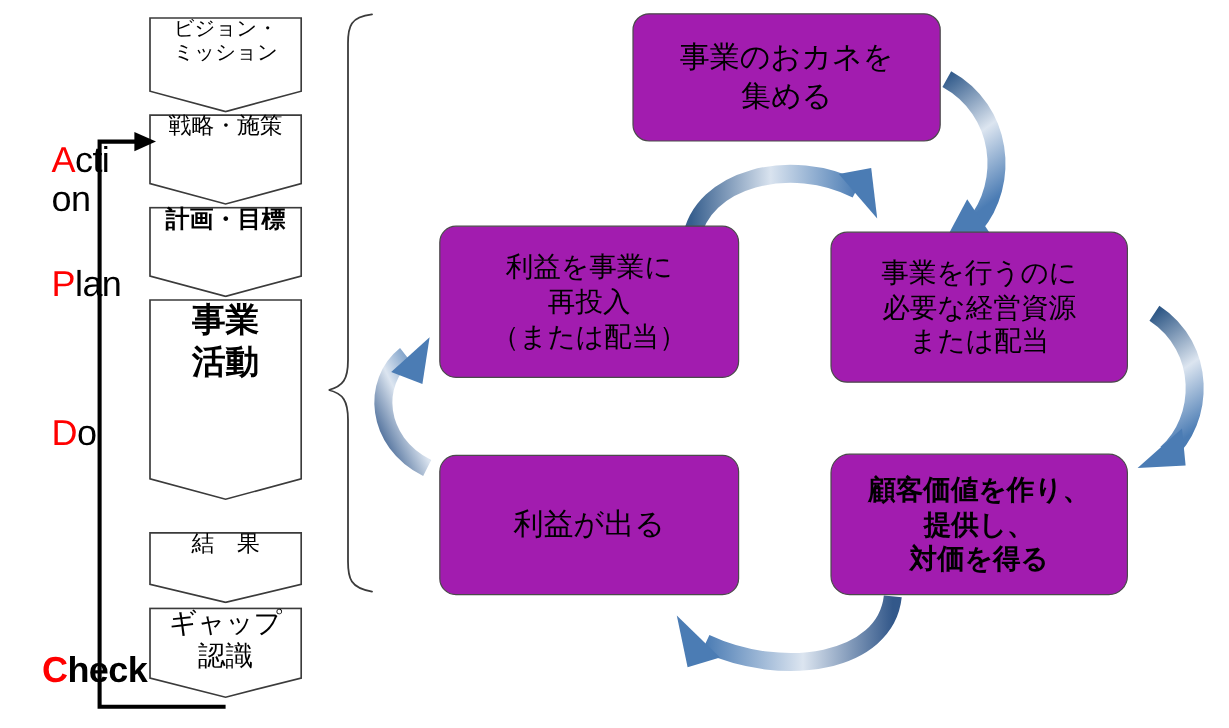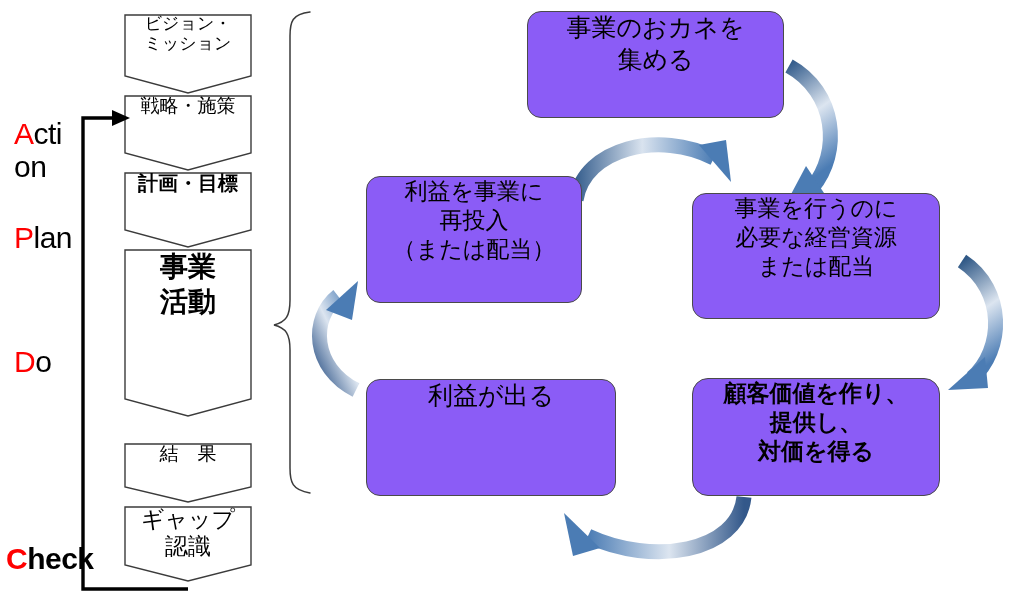--- a/index.html
+++ b/index.html
@@ -17,20 +17,21 @@
 
   
   .pdca-label{
     position:absolute;
     font-size:30px;
     line-height:1.08;
     color:#000000;
     letter-spacing:-0.5px;
     white-space:pre-line;
     text-align:left;
+    margin-left:29px;
   }
   .pdca-label .hot{ color:#FF0000; }
 
   
   .chev{
     position:absolute;
     box-sizing:border-box;
     background:#ffffff;
     display:flex;
     flex-direction:column;
@@ -51,23 +52,23 @@
     white-space:pre-line;
   }
   .chev.bold .chev-txt{ font-weight:bold; }
 
   
   .rbox{
     position:absolute;
     box-sizing:border-box;
     border:1.6px solid #4a4a4a;
     border-radius:14px;
-    background:#8b5cf6;
+    background:#a21caf;
     display:flex;
-    align-items:flex-start;
+    align-items:center;
     justify-content:center;
     text-align:center;
     color:#000000;
     white-space:pre-line;
     line-height:1.26;
   }
   .rbox.bold{ font-weight:bold;border-radius:16px; }
 
   
   .ovl{ position:absolute; left:0; top:0; pointer-events:none; }
@@ -233,19 +234,19 @@
   <div class="rbox bold" style="left:692px; top:378px; width:248px; height:118px; font-size:23px; z-index:2;">
     <span>顧客価値を作り、
 提供し、
 対価を得る</span>
   </div>
 
   <div class="rbox" style="left:366px; top:379px; width:250px; height:117px; font-size:25px; z-index:2;">
     <span>利益が出る</span>
   </div>
 
-  <div class="rbox" style="left:366px; top:176px; width:216px; height:127px; font-size:23px; z-index:2;">
+  <div class="rbox" style="left:366px; top:188px; width:250px; height:127px; font-size:23px; z-index:2;">
     <span>利益を事業に
 再投入
 （または配当）</span>
   </div>
 
 </div>
 
 </body></html>

